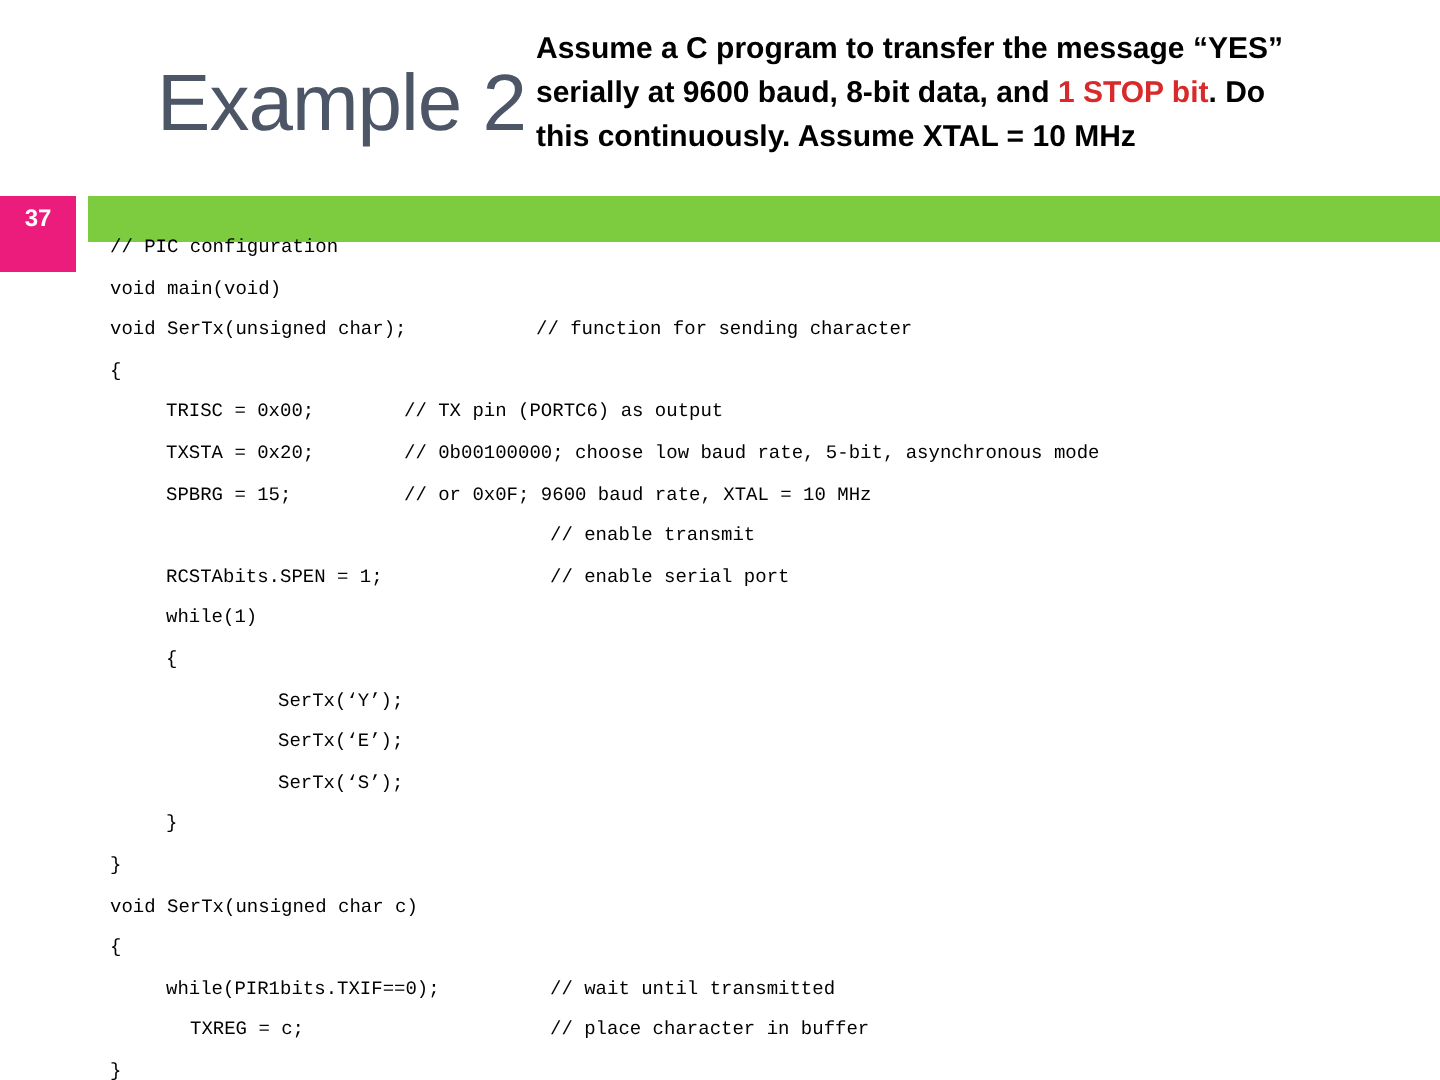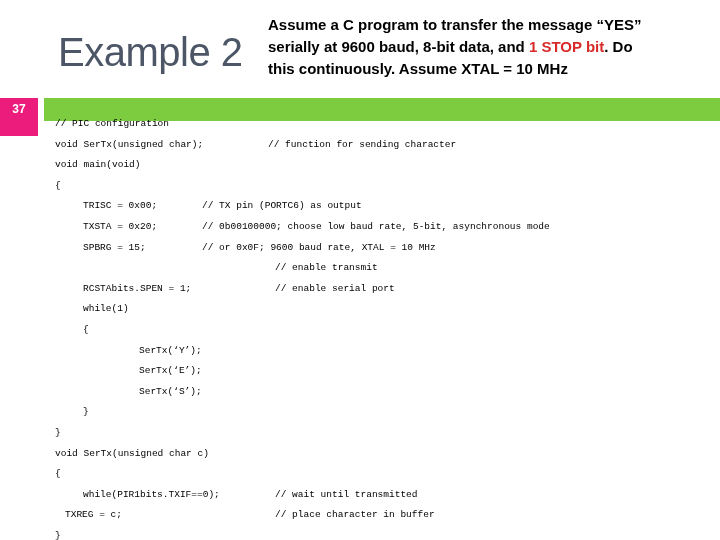--- a/index.html
+++ b/index.html
@@ -22,21 +22,21 @@
     top: 0;
     width: 720px;
     height: 98px;
   }
 
   .example-title {
     position: absolute;
     left: 58px;
     top: 28px;
     width: 205px;
-    text-align: left;
+    text-align: right;
     font-family: "Liberation Sans", sans-serif;
     font-size: 40px;
     font-weight: 400;
     line-height: 48px;
     color: #4c5666;
     letter-spacing: -0.5px;
     white-space: nowrap;
   }
 
   .problem-statement {
@@ -137,33 +137,33 @@
   </div>
 </div>
 
 <div class="bar-row">
   <div class="slide-number-box">37</div>
   <div class="green-bar"></div>
 </div>
 
 <div class="code-block" id="code-block">
     <div class="code-line"><span class="code-text" style="left: 55px;">// PIC configuration</span></div>
+    <div class="code-line"><span class="code-text" style="left: 55px;">void main(void)</span></div>
     <div class="code-line"><span class="code-text" style="left: 55px;">void SerTx(unsigned char);</span><span class="code-comment" style="left: 268px;">// function for sending character</span></div>
-    <div class="code-line"><span class="code-text" style="left: 55px;">void main(void)</span></div>
     <div class="code-line"><span class="code-text" style="left: 55px;">{</span></div>
     <div class="code-line"><span class="code-text" style="left: 83px;">TRISC = 0x00;</span><span class="code-comment" style="left: 202px;">// TX pin (PORTC6) as output</span></div>
     <div class="code-line"><span class="code-text" style="left: 83px;">TXSTA = 0x20;</span><span class="code-comment" style="left: 202px;">// 0b00100000; choose low baud rate, 5-bit, asynchronous mode</span></div>
     <div class="code-line"><span class="code-text" style="left: 83px;">SPBRG = 15;</span><span class="code-comment" style="left: 202px;">// or 0x0F; 9600 baud rate, XTAL = 10 MHz</span></div>
     <div class="code-line"><span class="code-comment" style="left: 275px;">// enable transmit</span></div>
     <div class="code-line"><span class="code-text" style="left: 83px;">RCSTAbits.SPEN = 1;</span><span class="code-comment" style="left: 275px;">// enable serial port</span></div>
     <div class="code-line"><span class="code-text" style="left: 83px;">while(1)</span></div>
     <div class="code-line"><span class="code-text" style="left: 83px;">{</span></div>
     <div class="code-line"><span class="code-text" style="left: 139px;">SerTx(‘Y’);</span></div>
     <div class="code-line"><span class="code-text" style="left: 139px;">SerTx(‘E’);</span></div>
     <div class="code-line"><span class="code-text" style="left: 139px;">SerTx(‘S’);</span></div>
     <div class="code-line"><span class="code-text" style="left: 83px;">}</span></div>
     <div class="code-line"><span class="code-text" style="left: 55px;">}</span></div>
     <div class="code-line"><span class="code-text" style="left: 55px;">void SerTx(unsigned char c)</span></div>
     <div class="code-line"><span class="code-text" style="left: 55px;">{</span></div>
     <div class="code-line"><span class="code-text" style="left: 83px;">while(PIR1bits.TXIF==0);</span><span class="code-comment" style="left: 275px;">// wait until transmitted</span></div>
-    <div class="code-line"><span class="code-text" style="left: 65px;">TXREG = c;</span><span class="code-comment" style="left: 275px;">// place character in buffer</span></div>
+    <div class="code-line"><span class="code-text" style="left: 95px;">TXREG = c;</span><span class="code-comment" style="left: 275px;">// place character in buffer</span></div>
     <div class="code-line"><span class="code-text" style="left: 55px;">}</span></div>
   </div>
 
 </body></html>

